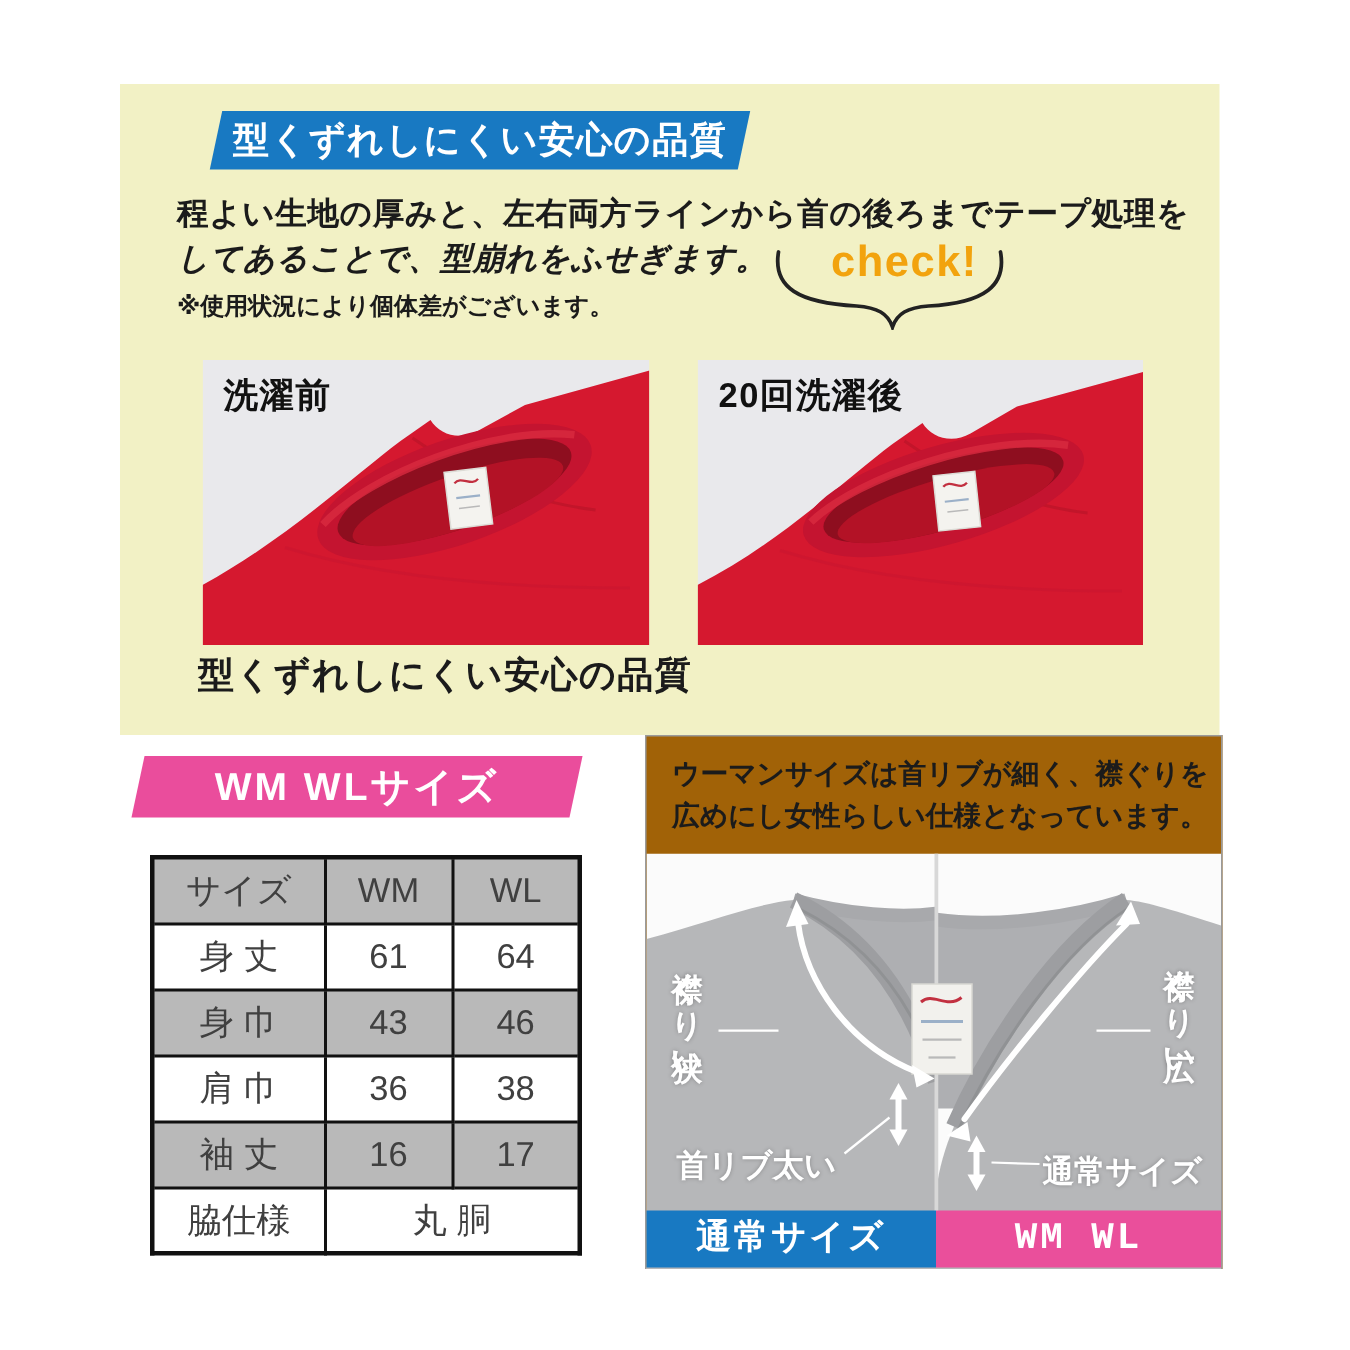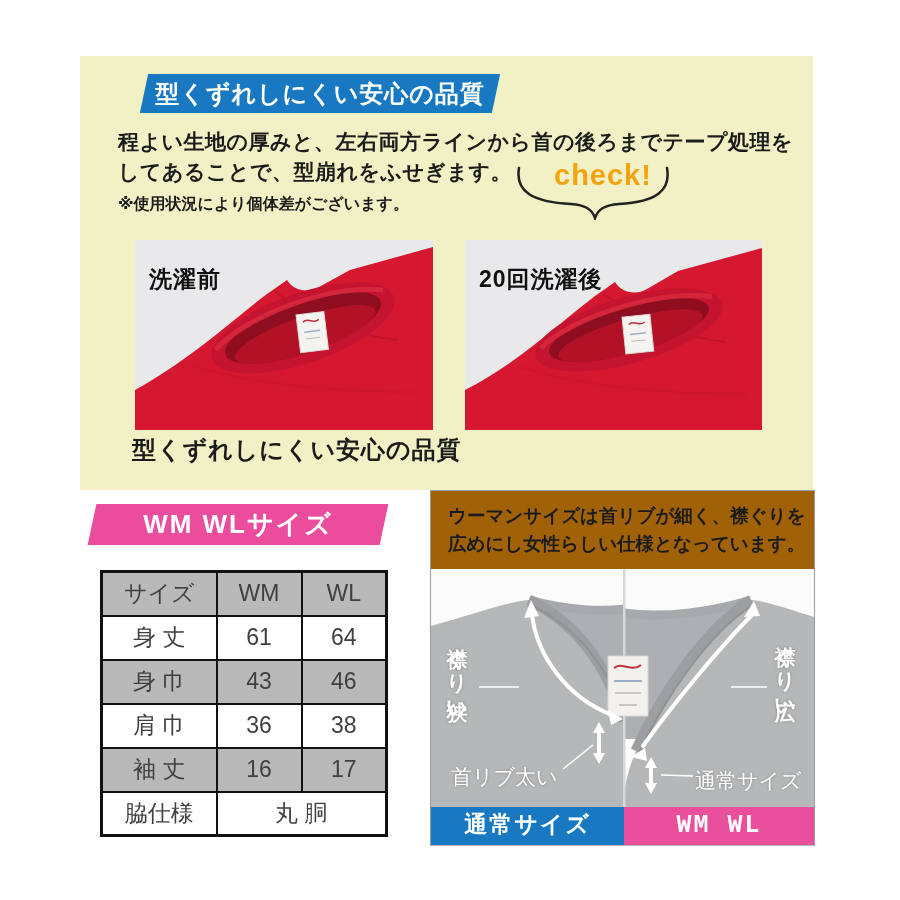--- a/index.html
+++ b/index.html
@@ -6,29 +6,29 @@
   html,body { background:#fff; }
   body { font-family:"Liberation Sans","DejaVu Sans",sans-serif; }
   .canvas { position:relative; width:900px; height:900px; background:#fff; overflow:hidden; }
 
   
   .yellow-panel { position:absolute; left:80px; top:56px; width:733px; height:434px; background:#f2f1c5; }
   .blue-banner-bg { position:absolute; left:64px; top:18px; width:352px; height:39px; background:#1879c2; transform:skewX(-12deg); }
   .blue-banner-text { position:absolute; left:64px; top:18px; width:352px; height:39px; line-height:39px; text-align:center; color:#fff; font-size:24px; font-weight:bold; letter-spacing:1px; }
   .desc { position:absolute; left:38px; color:#1b1b1b; font-size:21px; font-weight:bold; letter-spacing:0.5px; white-space:nowrap; }
   .desc.l1 { top:72px; }
-  .desc.l2 { top:102px; }
+  .desc.l2 { top:102px;font-style:italic; }
   .note { position:absolute; left:38px; top:138px; color:#1b1b1b; font-size:16px; font-weight:bold; }
   .check-label { position:absolute; left:474px; top:103px; color:#f2a30e; font-size:29px; font-weight:bold; letter-spacing:1px; }
   .check-brace { position:absolute; left:433px; top:108px; }
 
   .photo { position:absolute; top:184px; width:298px; height:190px; overflow:hidden; }
   .photo.left { left:55px; }
   .photo.right { left:385px; width:297px; }
-  .photo-label { position:absolute; left:14px; top:8px; color:#111; font-size:23px; font-weight:bold; letter-spacing:1px; z-index:2;margin-top:16px; }
+  .photo-label { position:absolute; left:14px; top:8px; color:#111; font-size:23px; font-weight:bold; letter-spacing:1px; z-index:2; }
   .caption { position:absolute; left:52px; top:378px; color:#1b1b1b; font-size:24px; font-weight:bold; letter-spacing:1px; }
 
   
   .pink-banner-bg { position:absolute; left:92px; top:504px; width:292px; height:41px; background:#ea4d9c; transform:skewX(-12deg); }
   .pink-banner-text { position:absolute; left:92px; top:504px; width:292px; height:41px; line-height:41px; text-align:center; color:#fff; font-size:26px; font-weight:bold; letter-spacing:2px; }
 
   table.size-table { position:absolute; left:100px; top:570px; width:285px; border-collapse:collapse; border:3px solid #111; table-layout:fixed; }
   .size-table td { border:2px solid #111; height:44px; text-align:center; font-size:23px; color:#404040; }
   .size-table .c0 { width:115px; }
   .size-table .c1 { width:85px; }
@@ -38,21 +38,21 @@
 
   
   .woman-panel { position:absolute; left:430px; top:490px; width:385px; height:356px; background:#a16207; border:1px solid #9a9a9a; }
   .woman-desc { position:absolute; left:17px; color:#1b1b1b; font-size:18.5px; font-weight:bold; white-space:nowrap; }
   .woman-desc.l1 { top:12px; }
   .woman-desc.l2 { top:40px; }
   .gray-photo { position:absolute; left:0; top:78px; }
   .v-label { position:absolute; writing-mode:vertical-rl; color:#fff; font-size:21px; font-weight:bold; letter-spacing:2px; text-shadow:0 0 3px rgba(0,0,0,.25); }
   .v-label.left { left:12px; top:140px; }
   .v-label.right { left:340px; top:138px; }
-  .rib-label { position:absolute; color:#fff; font-size:21px; font-weight:normal; text-shadow:0 0 3px rgba(0,0,0,.25); }
+  .rib-label { position:absolute; color:#fff; font-size:21px; font-weight:bold; text-shadow:0 0 3px rgba(0,0,0,.25); }
   .rib-label.left { left:20px; top:272px; }
   .rib-label.right { left:264px; top:276px; }
   .bottom-banner { position:absolute; top:316px; height:38px; line-height:38px; text-align:center; color:#fff; font-weight:bold;font-family:Liberation Mono, monospace; }
   .bottom-banner.blue { left:0; width:193px; background:#1879c2; font-size:23px; letter-spacing:2px; }
   .bottom-banner.pink { left:193px; width:190px; background:#ea4f9b; font-size:25px; letter-spacing:2px; }
 </style>
 </head>
 <body>
 
 <div class="canvas">

